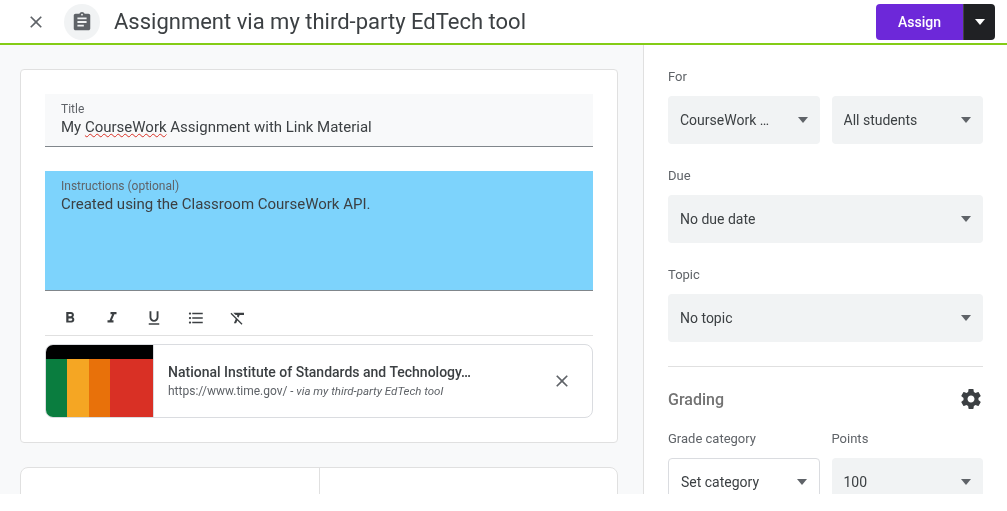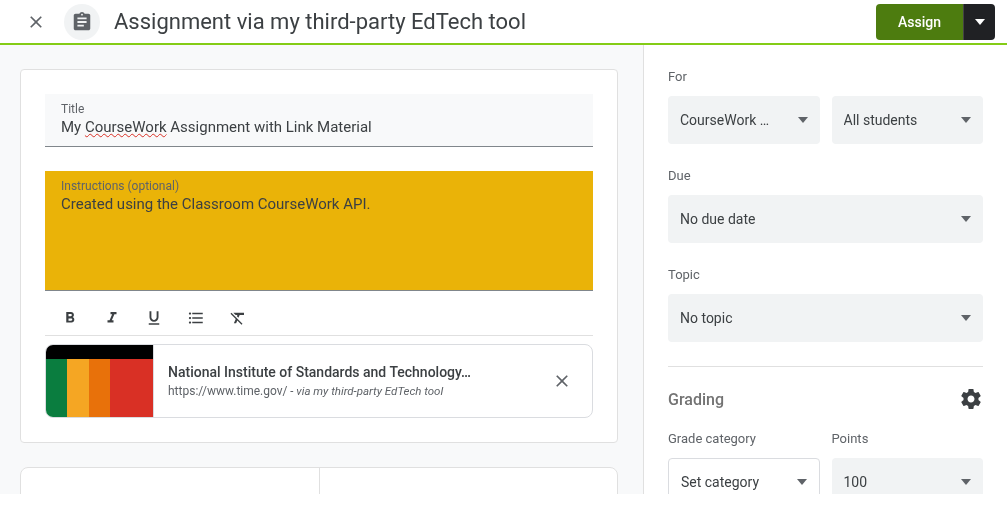--- a/index.html
+++ b/index.html
@@ -3,34 +3,34 @@
 <meta charset="utf-8">
 <style>
 *{box-sizing:border-box;margin:0;padding:0;font-family:'Google Sans',Roboto,Arial,sans-serif}
 body{background:#fff;width:1007px;height:511px;overflow:hidden;color:#3c4043}
 .header{height:45px;border-bottom:2px solid #84cc16;display:flex;align-items:center;padding:0 12px}
 .close-btn{width:48px;height:48px;display:flex;align-items:center;justify-content:center;cursor:pointer;border-radius:50%}
 .close-btn svg{width:20px;height:20px;fill:#5f6368}
 .doc-icon{width:36px;height:36px;border-radius:50%;background:#f1f3f4;display:flex;align-items:center;justify-content:center;margin-left:4px}
 .doc-icon svg{width:22px;height:22px;fill:#5f6368}
 .header-title{font-size:22px;margin-left:14px;color:#3c4043;flex:1}
-.assign-btn{background:#4d7c0f;color:#fff;border:none;height:36px;padding:0 22px;font-size:14px;font-weight:500;border-radius:4px 0 0 4px;cursor:pointer}
+.assign-btn{background:#6d28d9;color:#fff;border:none;height:36px;padding:0 22px;font-size:14px;font-weight:500;border-radius:4px 0 0 4px;cursor:pointer}
 .assign-drop{background:#202124;color:#fff;border:none;border-left:1px solid #444;height:36px;width:32px;border-radius:0 4px 4px 0;cursor:pointer;display:flex;align-items:center;justify-content:center}
 .assign-drop svg{width:10px;height:10px;fill:#fff}
 .body{display:flex;height:449px;background:#f8f9fa}
 .main{flex:1;padding:24px 0 0 20px;overflow:auto;border-right:1px solid #e0e0e0}
 .main::-webkit-scrollbar{width:0}
 .sidebar{width:363px;padding:24px;overflow:auto;background:#fff}
 .sidebar::-webkit-scrollbar{width:0}
 .card{background:#fff;border:1px solid #e0e0e0;border-radius:4px;padding:24px;width:598px}
 .input-group{background:#f8f9fa;border-bottom:1px solid #80868b;padding:8px 16px 10px}
 .input-label{font-size:12px;color:#5f6368}
 .input-value{font-size:15px;color:#3c4043;margin-top:2px}
 .underline-red{text-decoration:underline;text-decoration-color:#d93025;text-decoration-style:wavy;text-decoration-thickness:1px}
-.instructions-group{background:#eab308;border-bottom:1px solid #80868b;margin-top:24px;padding:8px 16px 10px;min-height:120px}
+.instructions-group{background:#7dd3fc;border-bottom:1px solid #80868b;margin-top:24px;padding:8px 16px 10px;min-height:120px}
 .toolbar{display:flex;gap:8px;padding:10px 8px 0;border-bottom:1px solid #e0e0e0;margin-bottom:0}
 .tb-btn{width:34px;height:34px;display:flex;align-items:center;justify-content:center;cursor:pointer;color:#3c4043}
 .tb-btn svg{width:18px;height:18px;fill:#3c4043}
 .attachment{display:flex;border:1px solid #dadce0;border-radius:8px;margin-top:8px;overflow:hidden;align-items:center;height:74px}
 .att-thumb{width:108px;height:100%;border-right:1px solid #dadce0;background:#fff;display:flex;flex-direction:column}
 .att-thumb .bar{height:14px;background:#000}
 .att-img{flex:1;display:flex}
 .att-img div{flex:1}
 .att-body{flex:1;padding:8px 14px;min-width:0}
 .att-title{font-size:14px;font-weight:500;color:#3c4043;white-space:nowrap;overflow:hidden;text-overflow:ellipsis}

